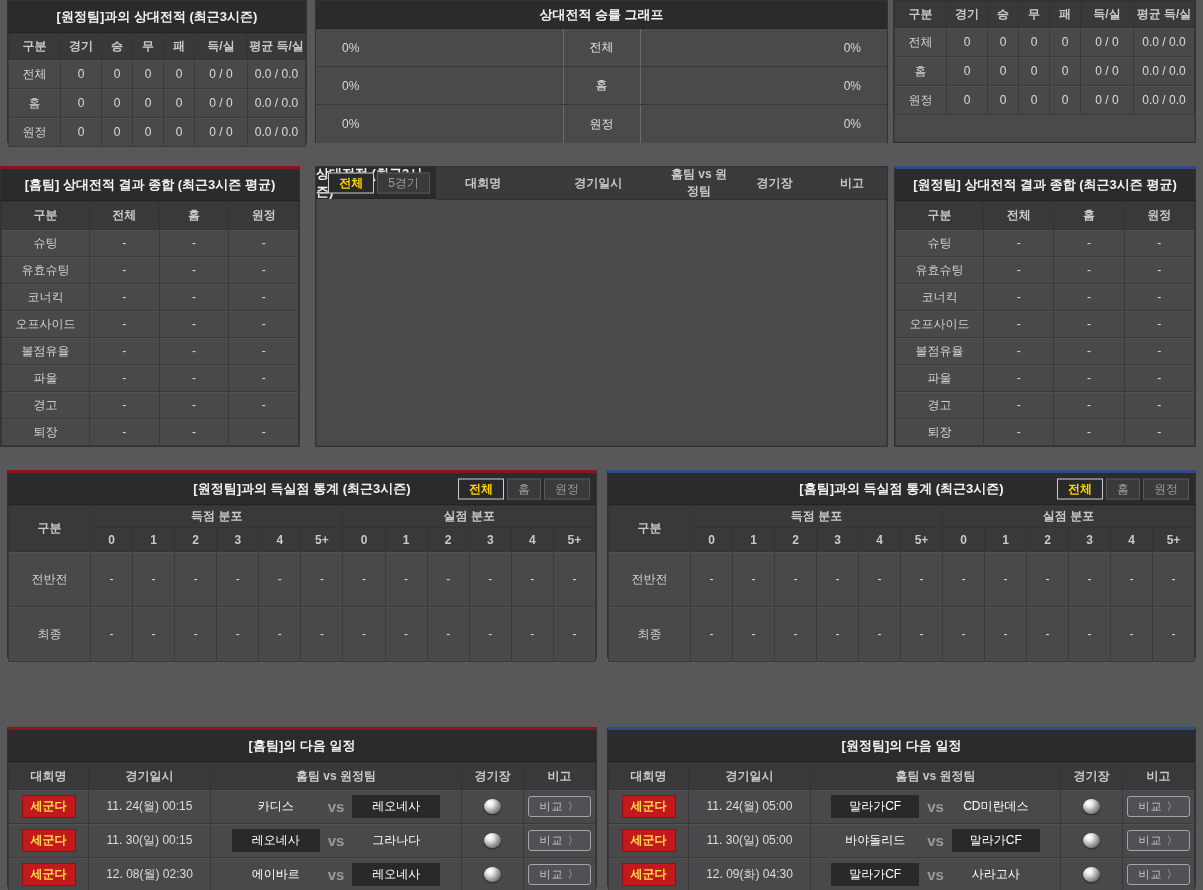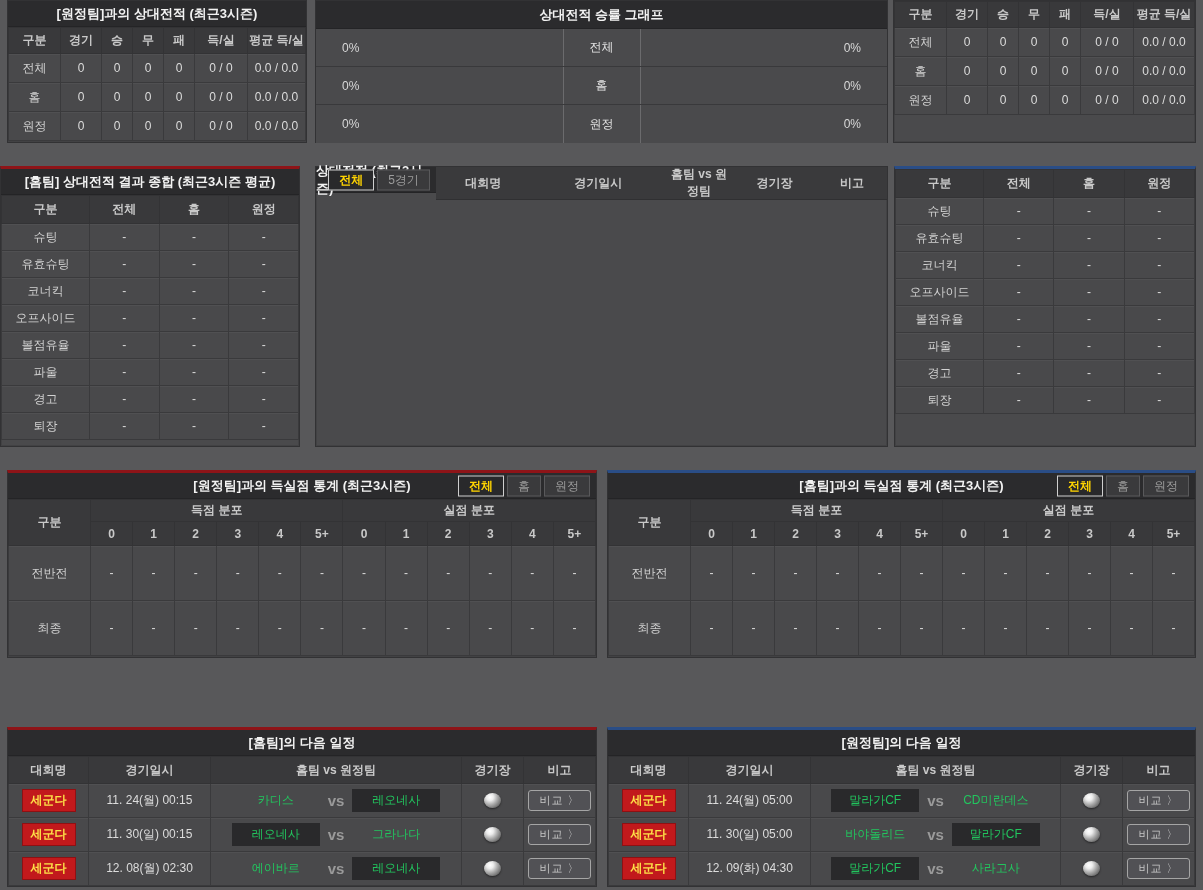--- a/index.html
+++ b/index.html
@@ -1,21 +1,21 @@
 <!DOCTYPE html>
 <html><head>
 <meta charset="utf-8">
 <style>
 *{margin:0;padding:0;box-sizing:border-box}
 html,body{width:1203px;height:890px}
 body{position:relative;background:#58585a;font-family:"Liberation Sans","DejaVu Sans",sans-serif;font-size:12px;color:#d8d8d8;overflow:hidden}
 .panel{position:absolute;background:#4a4a4c;border:1px solid #323234;box-shadow:0 0 0 1px #424244 inset}
 .panel.red{border-top:3px solid #8e1418}
 .panel.blue{border-top:3px solid #2a4d86}
-.ptitle{position:relative;height:26px;background:#2b2b2d;border-bottom:1px solid #242426;display:flex;align-items:center;justify-content:center;color:#f2f2f2;font-weight:bold;font-size:13px}
+.ptitle{position:relative;height:32px;background:#2b2b2d;border-bottom:1px solid #242426;display:flex;align-items:center;justify-content:center;color:#f2f2f2;font-weight:bold;font-size:13px}
 .tabs{position:absolute;right:6px;top:50%;transform:translateY(-50%);display:flex}
 .tab{margin-left:3px;height:21px;line-height:19px;padding:0 10px;text-align:center;font-size:12px;font-weight:bold;cursor:pointer}
 .tab.on{color:#ffd400;background:#29292b;border:1px solid #cfcfcf}
 .tab.off{color:#9c9c9c;background:#3a3a3c;border:1px solid #59595b;font-weight:normal}
 table.t{width:100%;border-collapse:collapse;table-layout:fixed}
 .t th{background:#39393b;border:1px solid #333335;color:#c9c9c9;font-weight:bold;font-size:12px;text-align:center}
 .t td{background:#49494b;border:1px solid #3a3a3c;color:#dcdcdc;font-size:12px;text-align:center;box-shadow:inset 0 1px 0 rgba(255,255,255,.04)}
 .t .lab{color:#d2d2d2}
 tr.h26{height:26px}tr.h27{height:27px}tr.h28{height:28px}tr.h29{height:29px}
 tr.h22{height:22px}tr.h24{height:24px}tr.h34{height:34px}tr.h55{height:55px}
@@ -29,21 +29,21 @@
 .gval{color:#d8d8d8}
 
 #p-e{display:flex;flex-direction:row}
 .mhead{height:33px;display:flex;align-items:center;background:#3a3a3c;border-bottom:1px solid #303032;color:#c9c9c9;font-weight:bold}
 .mhead span{text-align:center}
 .mh1{width:95px}.mh2{width:135px}.mh3{flex:1}.mh4{width:85px}.mh5{width:70px}
 .mbody{flex:1;display:flex;align-items:center;justify-content:center;color:#dedede}
 
 .badge{display:inline-block;background:#c2191c;border:1px solid #8f1013;color:#fde047;font-weight:bold;font-size:12px;padding:2px 8px}
 .teams{display:flex;align-items:center;justify-content:center}
-.tname{min-width:88px;text-align:center;padding:3px 5px;color:#22c55e}
+.tname{min-width:88px;text-align:center;padding:3px 5px;color:#ffffff}
 .tname.hl{background:#29292b}
 .vs{color:#9a9a9a;font-size:15px;font-weight:bold;margin:0 8px}
 .globe{display:inline-block;width:17px;height:15px;border-radius:50%;background:radial-gradient(circle at 35% 28%,#ffffff 0%,#ececec 22%,#a8a8a8 50%,#707070 75%,#565656 100%);box-shadow:0 1px 2px rgba(0,0,0,.5);vertical-align:middle;cursor:pointer}
 .cmp{display:inline-block;border:1px solid #a5a5a5;border-radius:3px;background:#515155;color:#c6c6c6;font-size:11px;padding:2px 10px;letter-spacing:1px;cursor:pointer}
 
 #p-a{left:7px;top:0;width:300px;height:143px}
 #p-b{left:315px;top:0;width:573px;height:143px}
 #p-c{left:893px;top:0;width:303px;height:143px}
 #p-d{left:0;top:166px;width:300px;height:281px}
 #p-e{left:315px;top:166px;width:573px;height:281px}
@@ -271,20 +271,21 @@
   <div class="mhead">
     <span class="mh1">대회명</span>
     <span class="mh2">경기일시</span>
     <span class="mh3">홈팀  vs  원정팀</span>
     <span class="mh4">경기장</span>
     <span class="mh5">비고</span>
   </div>
 </div>
 
 <div class="panel blue" id="p-f">
+  <div class="ptitle">[원정팀] 상대전적 결과 종합 (최근3시즌 평균)</div>
   <table class="t">
     <colgroup>
         <col style="width:88px">
         <col>
         <col>
         <col>
       </colgroup>
     <tbody>
         <tr class="h28">
       <th>구분</th>

